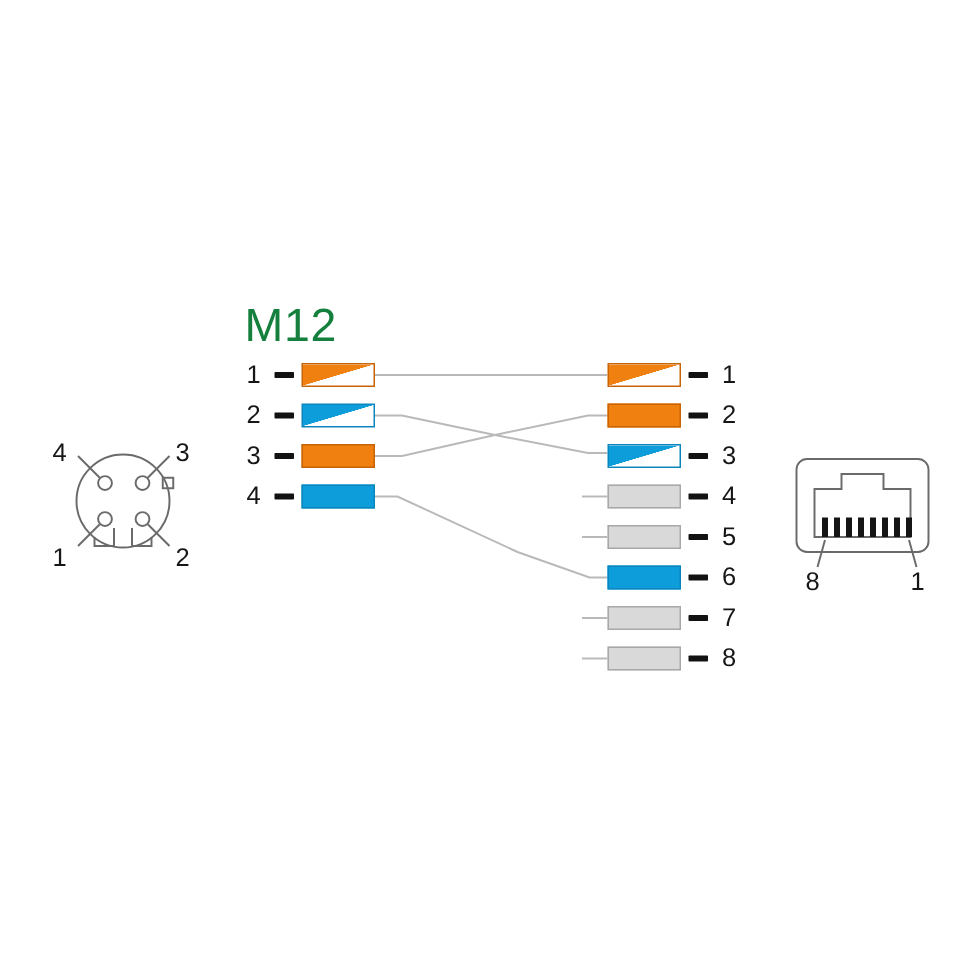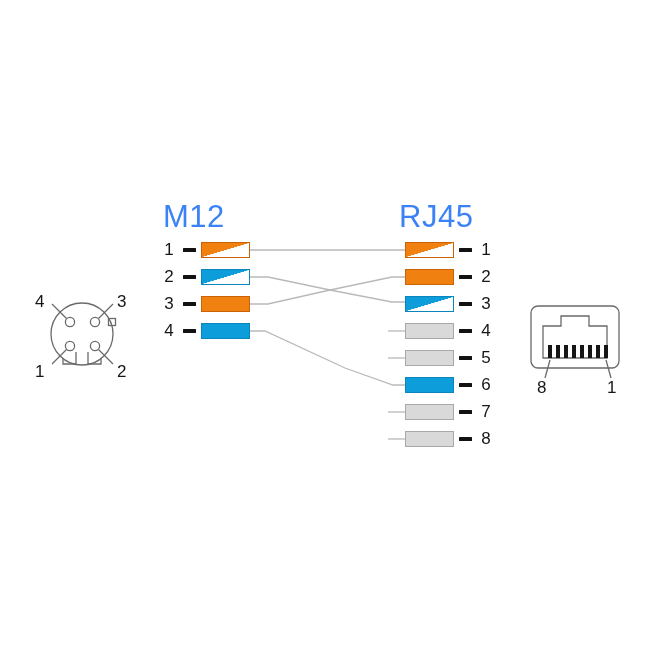--- a/index.html
+++ b/index.html
@@ -17,21 +17,21 @@
   }
   #diagram-root {
     position: absolute;
     inset: 0;
   }
   .heading {
     position: absolute;
     font-size: 31px;
     font-weight: 400;
     letter-spacing: 0.5px;
-    color: #3b82f6;
+    color: #15803d;
     white-space: nowrap;
   }
   #m12-heading { left: 163px; top: 199px; }
   #rj45-heading { left: 399px; top: 199px; }
 
   .pin-row {
     position: absolute;
     height: 18px;
     display: flex;
     align-items: center;
@@ -105,21 +105,20 @@
     font-size: 17px;
     color: #161616;
   }
 </style>
 </head>
 <body>
 
 <div id="diagram-root">
 
   <div class="heading" id="m12-heading">M12</div>
-  <div class="heading" id="rj45-heading">RJ45</div>
 
   <svg id="wires-layer" width="650" height="650">
     <g fill="none" stroke="#b9b9b9" stroke-width="1.3">
       <path d="M 247 250 L 405 250"></path>
       <path d="M 247 277 L 268 277 L 330 290 L 392 302 L 405 302"></path>
       <path d="M 247 304 L 268 304 L 330 290 L 392 277 L 405 277"></path>
       <path d="M 247 331 L 265 331 L 345 368 L 393 385 L 405 385"></path>
       <path d="M 388 331 L 405 331"></path>
       <path d="M 388 358 L 405 358"></path>
       <path d="M 388 412 L 405 412"></path>

